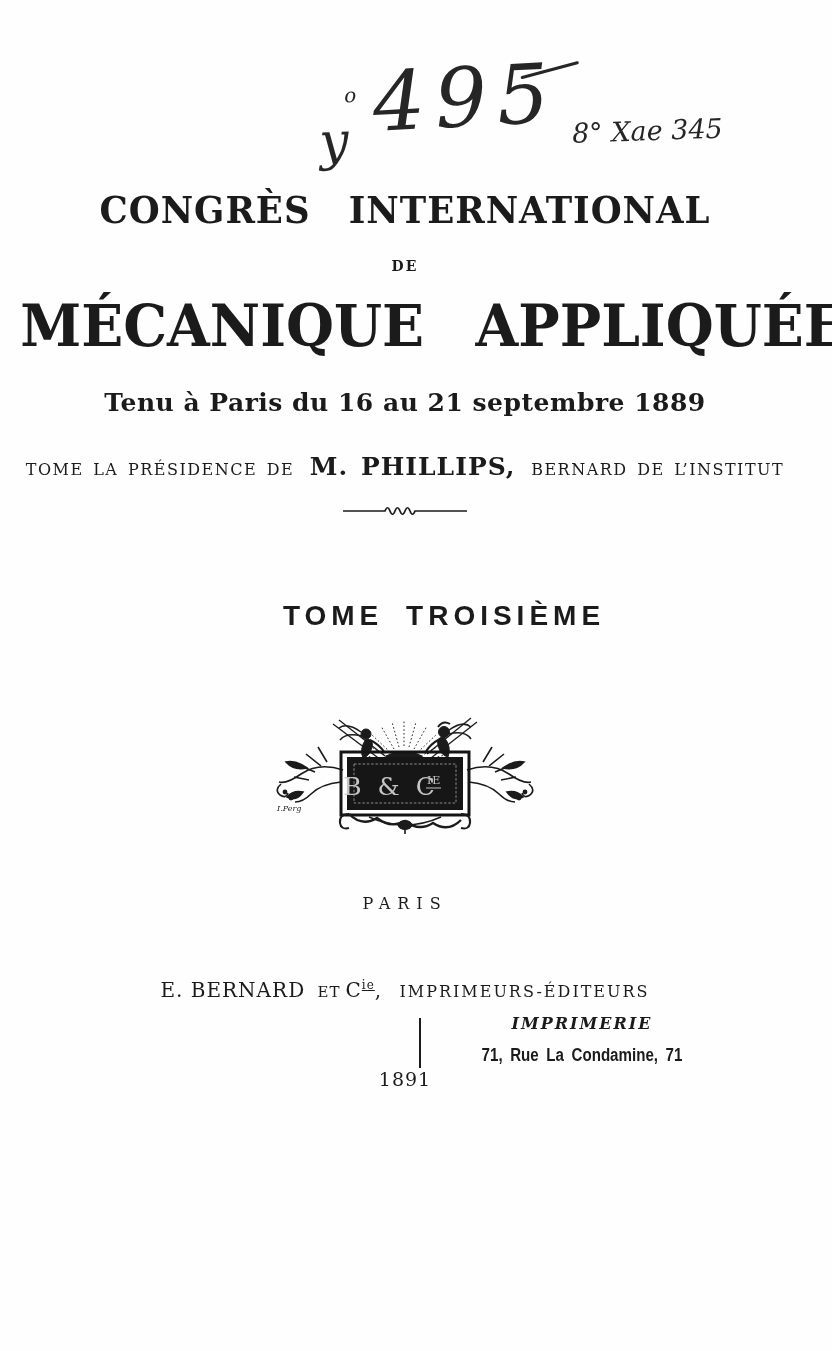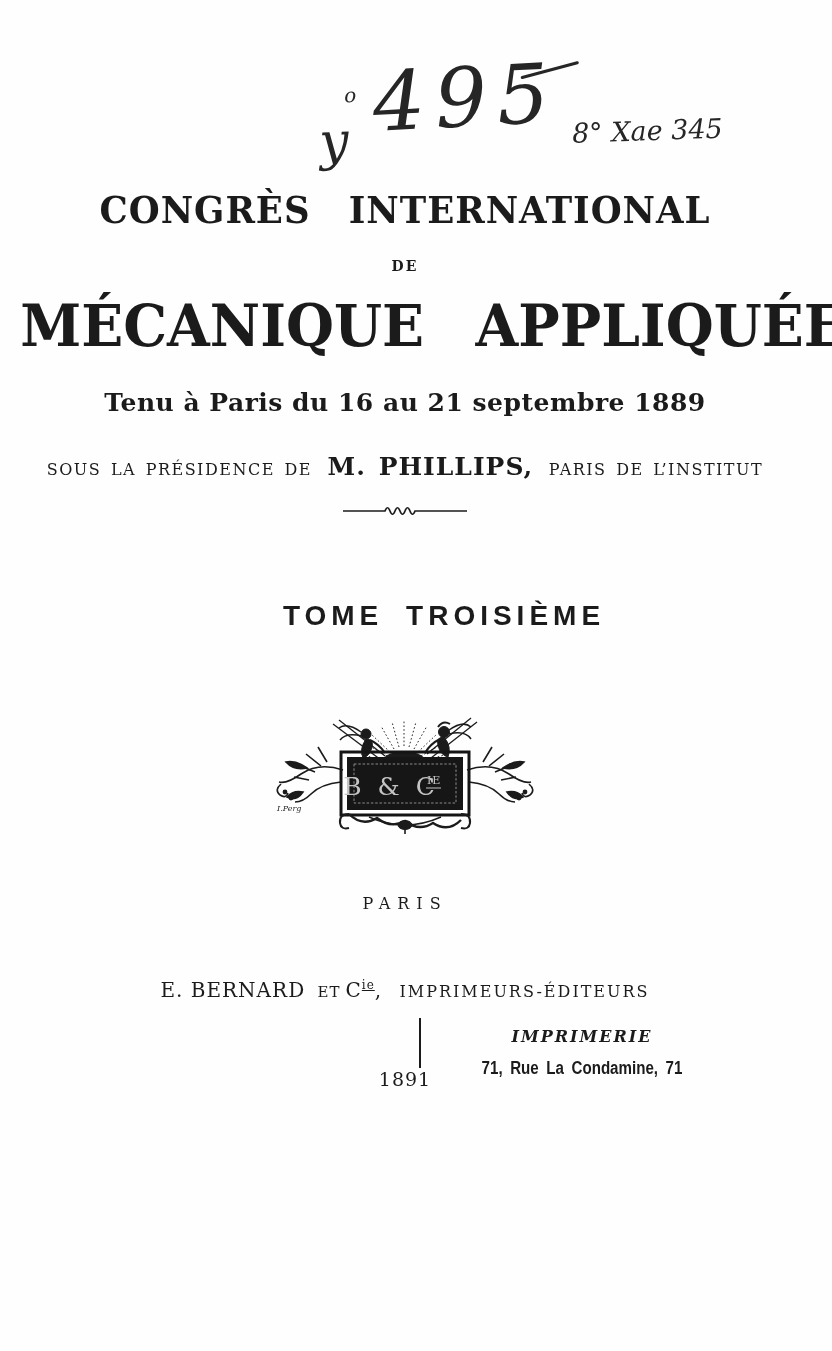--- a/index.html
+++ b/index.html
@@ -50,21 +50,21 @@
   .emblem-wrap{top:708px;}
 
   .paris{top:894px;font-size:16px;font-weight:normal;letter-spacing:7px;}
   .publisher{top:978px;font-size:20px;letter-spacing:1px;white-space:nowrap;}
   .publisher .pub-et{font-size:15px;padding:0 5px;}
   .publisher .pub-cie-sup{font-size:12px;vertical-align:8px;text-decoration:underline;}
   .publisher .pub-role{font-size:16px;letter-spacing:2px;padding-left:10px;}
 
   .imp-col{position:absolute;text-align:center;}
   .imp-col-left{left:98px;top:1014px;width:318px;}
-  .imp-col-right{left:432px;top:1014px;width:300px;margin-top:13px;}
+  .imp-col-right{left:432px;top:1014px;width:300px;}
   .imp-label{font-style:italic;font-weight:bold;font-size:16px;letter-spacing:2px;}
   .imp-address{
     margin-top:12px;
     font-family:"Liberation Sans","DejaVu Sans",sans-serif;
     font-weight:bold;font-size:18px;word-spacing:4px;
     transform:scaleX(.84);white-space:nowrap;
   }
   .imp-address .addr-sup{font-size:11px;vertical-align:6px;}
   .imp-vrule{
     position:absolute;left:419px;top:1018px;width:2px;height:50px;background:#1b1b1b;
@@ -83,23 +83,23 @@
     <span class="hw-bar"></span>
   </div>
   <div class="hw-right">8° Xae 345</div>
 
   <div class="abs title1">CONGRÈS INTERNATIONAL</div>
   <div class="abs title-de">DE</div>
   <div class="abs title2">MÉCANIQUE APPLIQUÉE</div>
   <div class="abs subtitle">Tenu à Paris du 16 au 21 septembre 1889</div>
 
   <div class="abs presidency">
-    <span>SOUS LA PRÉSIDENCE DE</span>
+    <span>TOME LA PRÉSIDENCE DE</span>
     <span class="pres-name">M. PHILLIPS,</span>
-    <span>PARIS DE L’INSTITUT</span>
+    <span>BERNARD DE L’INSTITUT</span>
   </div>
 
   <div class="abs divider">
     <svg width="132" height="14" viewBox="0 0 132 14">
       <path d="M4,7 H46 q2.5,-6.5 5,0 q2.5,6.5 5,0 q2.5,-6.5 5,0 q2.5,6.5 5,0 q2.5,-6.5 5,0 q2.5,6.5 5,0 H128" stroke="#1b1b1b" stroke-width="1.7" fill="none"></path>
     </svg>
   </div>
 
   <div class="abs tome">TOME TROISIÈME</div>
 

